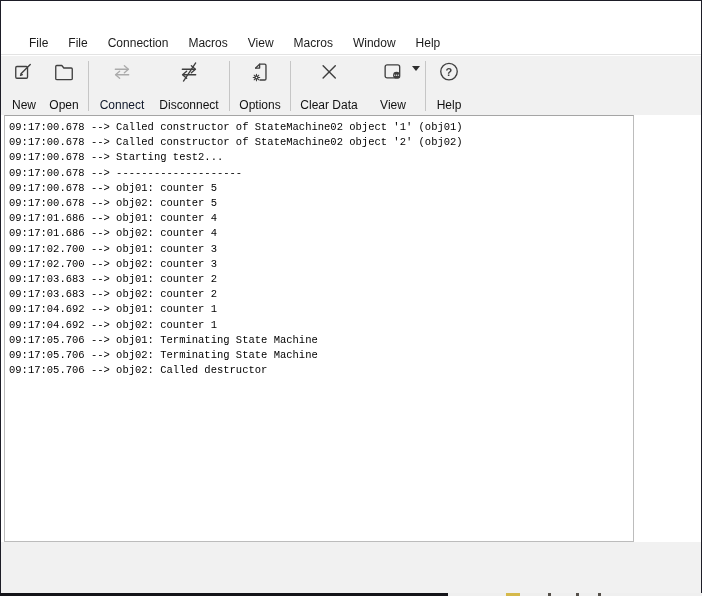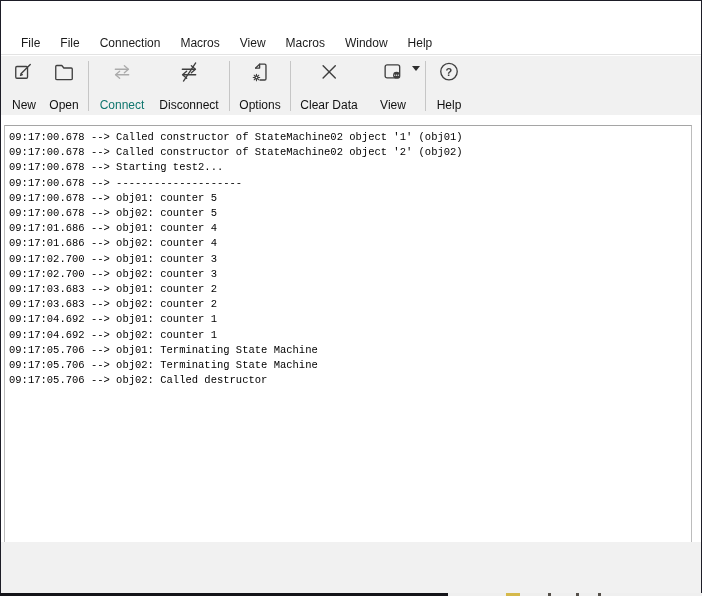--- a/index.html
+++ b/index.html
@@ -22,45 +22,45 @@
   .title-text { margin-left:9px; font-size:12px; color:#1b1b1b; }
   .win-controls { position:absolute; right:0; top:0; height:32px; display:flex; }
   .win-btn { width:46px; height:32px; display:flex; align-items:center; justify-content:center; }
   .glyph-min { width:10px; height:1px; background:#5a5a5a; }
   .glyph-max { width:9px; height:9px; border:1px solid #5a5a5a; }
   .glyph-close { font-size:13px; color:#4a4a4a; line-height:1; }
 
   
   .menubar { position:absolute; left:0; top:32px; width:700px; height:22px;
              background:#ffffff; border-bottom:1px solid #e3e3e3;
-             display:flex; padding-left:10px; }
+             display:flex; padding-left:18px; }
   .menu-item { font-size:12px; color:#1b1b1b; line-height:21px; padding:0 10px; }
 
   
   .toolbar { position:absolute; left:0; top:55px; width:700px; height:59px;
              background:#f1f1f1; display:flex; align-items:center; padding-left:4px; }
   .tbtn { height:52px; display:flex; flex-direction:column; align-items:center;
           justify-content:flex-start; padding-top:1px; position:relative; }
   .tbtn svg { stroke:#3f3f3f; fill:none; stroke-width:1.7; stroke-linecap:round; stroke-linejoin:round; }
   .tbtn .lbl { font-size:12px; color:#111; margin-top:15px; white-space:nowrap; }
   .tbtn.disabled svg { stroke:#ababab; }
-  .tbtn.disabled .lbl { color:#0f766e; }
+  .tbtn.disabled .lbl { color:#0f172a; }
   .tsep { width:1px; height:50px; background:#c6c6c6; margin:0 3px; }
   .w-new{width:38px}.w-open{width:42px}.w-save{width:40px}.w-connect{width:60px}
   .w-disc{width:74px}.w-opt{width:54px}.w-clear{width:70px}.w-view{width:58px}.w-help{width:40px}
   .dd-arrow { position:absolute; right:2px; top:6px; width:0; height:0;
               border-left:4px solid transparent; border-right:4px solid transparent;
               border-top:5px solid #2e2e2e; }
   .gearfill { fill:#3f3f3f; stroke:none; }
   .dotw { fill:#ffffff; stroke:none; }
   .qmark { fill:#3f3f3f; stroke:none; font-family:"Liberation Sans",sans-serif;
            font-weight:bold; font-size:14px; }
 
   
-  .terminal { position:absolute; left:3px; top:124px; width:688px; height:427px;
+  .terminal { position:absolute; left:3px; top:114px; width:630px; height:427px;
               background:#ffffff; border:1px solid #bcbcbc; border-top-color:#a5a5a5;
               padding:4px 0 14px 4px; overflow:hidden; }
   .tline { font-family:"Liberation Mono","DejaVu Sans Mono",monospace;
            font-size:10.5px; line-height:15.2px; color:#000; white-space:pre; }
 
   
   .statusbar { position:absolute; left:0; top:541px; width:700px; height:51px;
                background:#f1f1f1; }
 
   

